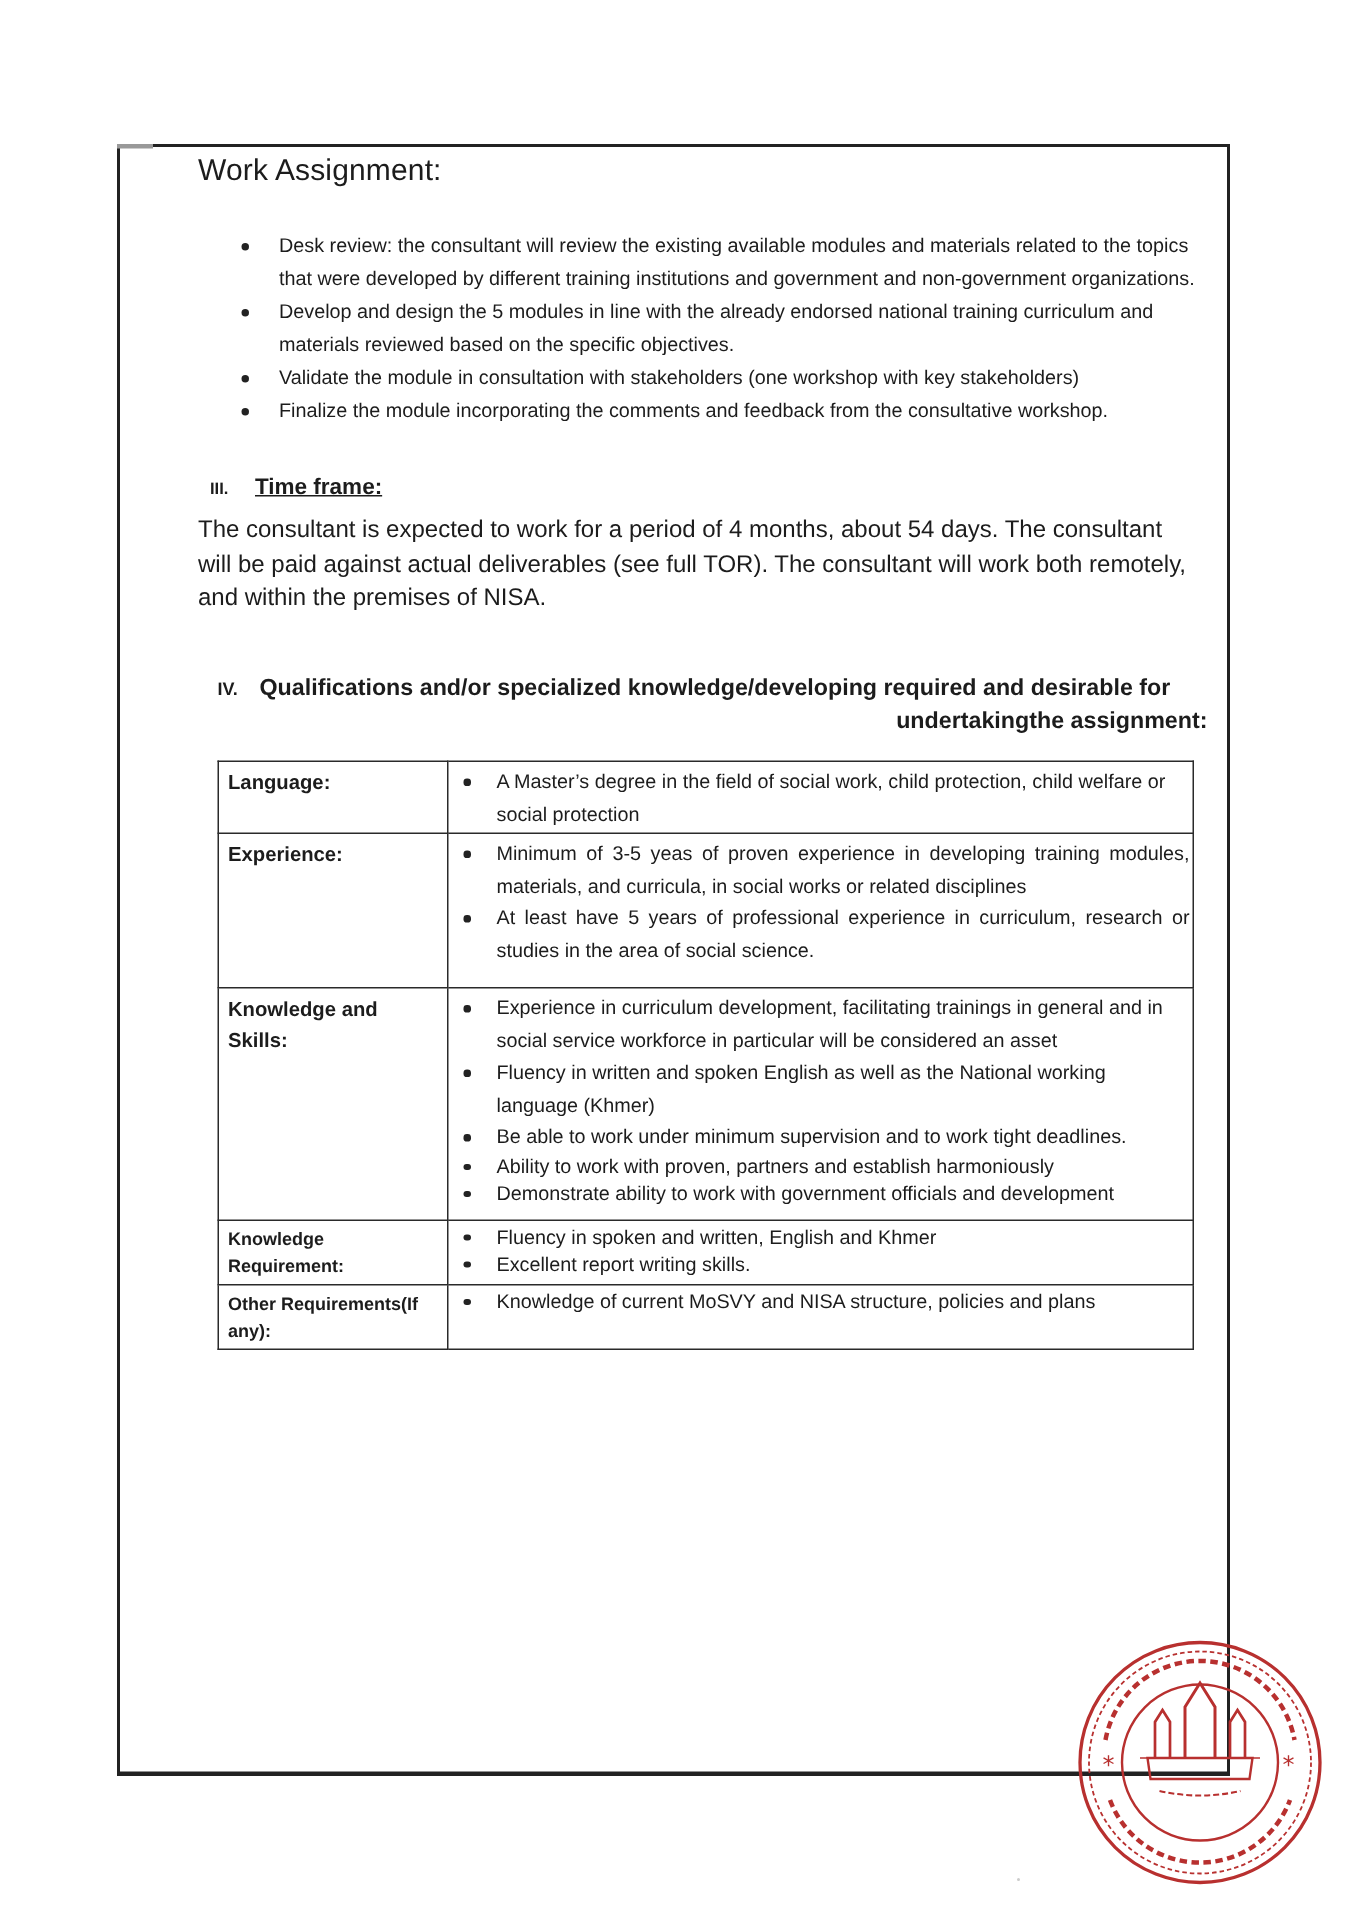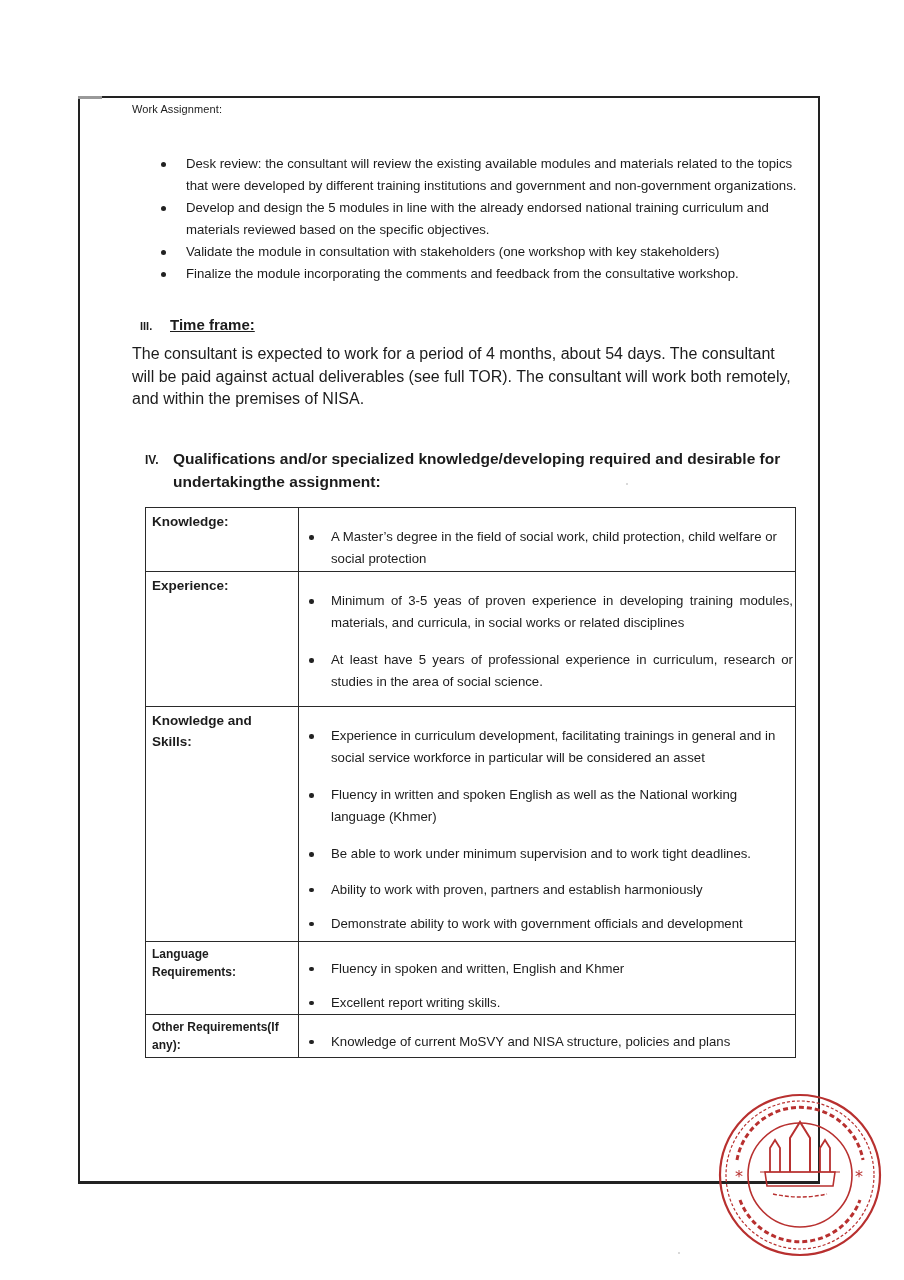--- a/index.html
+++ b/index.html
@@ -9,51 +9,51 @@
   }
   .frame {
     position: absolute; left: 78px; top: 96px; width: 742px; height: 1088px;
     border-top: 2px solid #222; border-left: 2px solid #222; border-right: 2px solid #222; border-bottom: 3px solid #222;
     box-sizing: border-box;
   }
   .frame-tab {
     position: absolute; left: 78px; top: 96px; width: 24px; height: 3px; background: #999;
   }
   .heading-work {
-    position: absolute; left: 132px; top: 103px; font-size: 11px; letter-spacing: 0.1px;
+    position: absolute; left: 132px; top: 103px; font-size: 20px; letter-spacing: 0.1px;
   }
   ul.work-list {
     position: absolute; left: 150px; top: 149px; width: 650px; margin: 4px; padding: 0; list-style: none;
     font-size: 13.2px; line-height: 22px;
   }
   ul.work-list li { position: relative; padding-left: 32px; }
   ul.work-list li::before {
     content: ""; position: absolute; left: 7px; top: 9px; width: 5px; height: 5px; border-radius: 50%; background: #222;
   }
   .section-title {
     position: absolute; font-weight: bold; font-size: 15px;
   }
   .section-num { font-size: 11px; font-weight: bold; display: inline-block; width: 30px; }
   .timeframe-para {
     position: absolute; left: 132px; top: 343px; width: 668px; font-size: 16px; line-height: 22.5px;
   }
   .qual-title {
     position: absolute; left: 145px; top: 448px; width: 660px; font-weight: bold; font-size: 15.5px; line-height: 21px;
   }
   .qual-title .section-num { width: 28px; font-size: 12px; }
-  .qual-title .cont { display: block; padding-left: 28px; }
+  .qual-title .cont { display: block; padding-left: 28px; text-align: right; }
   table.qual {
     position: absolute; left: 145px; top: 507px; width: 651px; border-collapse: collapse; font-size: 13.2px;
   }
   table.qual td { border: 1.5px solid #2a2a2a; vertical-align: top; }
   table.qual td.label { width: 140px; padding: 3px 6px; font-weight: bold; font-size: 13.5px; line-height: 21px; }
   table.qual td.label.small { font-size: 12px; line-height: 18px; }
   table.qual td.content { padding: 2px 0 2px 0; }
   table.qual ul { margin: 0; padding: 0; list-style: none; }
-  table.qual li { position: relative; padding-left: 32px; line-height: 21.5px; padding-right: 2px; margin-top: 16px; }
+  table.qual li { position: relative; padding-left: 32px; line-height: 21.5px; padding-right: 2px; }
   table.qual li::before {
     content: ""; position: absolute; left: 10px; top: 9px; width: 4.5px; height: 4.5px; border-radius: 50%; background: #222;
   }
   table.qual li.tight { line-height: 18px; }
   table.qual li.tight::before { top: 7px; }
   table.qual li.justify { text-align: justify; }
   .stamp {
     position: absolute; left: 715px; top: 1090px; width: 170px; height: 170px;
   }
   .stamp svg { width: 100%; height: 100%; }
@@ -81,21 +81,21 @@
 <div class="timeframe-para">The consultant is expected to work for a period of 4 months, about 54 days. The consultant will be paid against actual deliverables (see full TOR). The consultant will work both remotely, and within the premises of NISA.</div>
 
 <div class="qual-title">
   <span class="section-num">IV.</span><span>Qualifications and/or specialized knowledge/developing required and desirable for</span>
   <span class="cont">undertakingthe assignment:</span>
 </div>
 
 <table class="qual">
   <tbody>
       <tr>
-    <td class="label">Knowledge:</td>
+    <td class="label">Language:</td>
     <td class="content">
       <ul>
         <li>A Master’s degree in the field of social work, child protection, child welfare or social protection</li>
       </ul>
     </td>
   </tr>
   <tr>
     <td class="label">Experience:</td>
     <td class="content" style="padding-bottom:14px;">
       <ul>
@@ -110,21 +110,21 @@
       <ul>
         <li>Experience in curriculum development, facilitating trainings in general and in social service workforce in particular will be considered an asset</li>
         <li>Fluency in written and spoken English as well as the National working language (Khmer)</li>
         <li>Be able to work under minimum supervision and to work tight deadlines.</li>
         <li class="tight">Ability to work with proven, partners and establish harmoniously</li>
         <li class="tight">Demonstrate ability to work with government officials and development</li>
       </ul>
     </td>
   </tr>
   <tr>
-    <td class="label small">Language Requirements:</td>
+    <td class="label small">Knowledge Requirement:</td>
     <td class="content">
       <ul>
         <li class="tight">Fluency in spoken and written, English and Khmer</li>
         <li class="tight">Excellent report writing skills.</li>
       </ul>
     </td>
   </tr>
   <tr>
     <td class="label small">Other Requirements(If any):</td>
     <td class="content">

